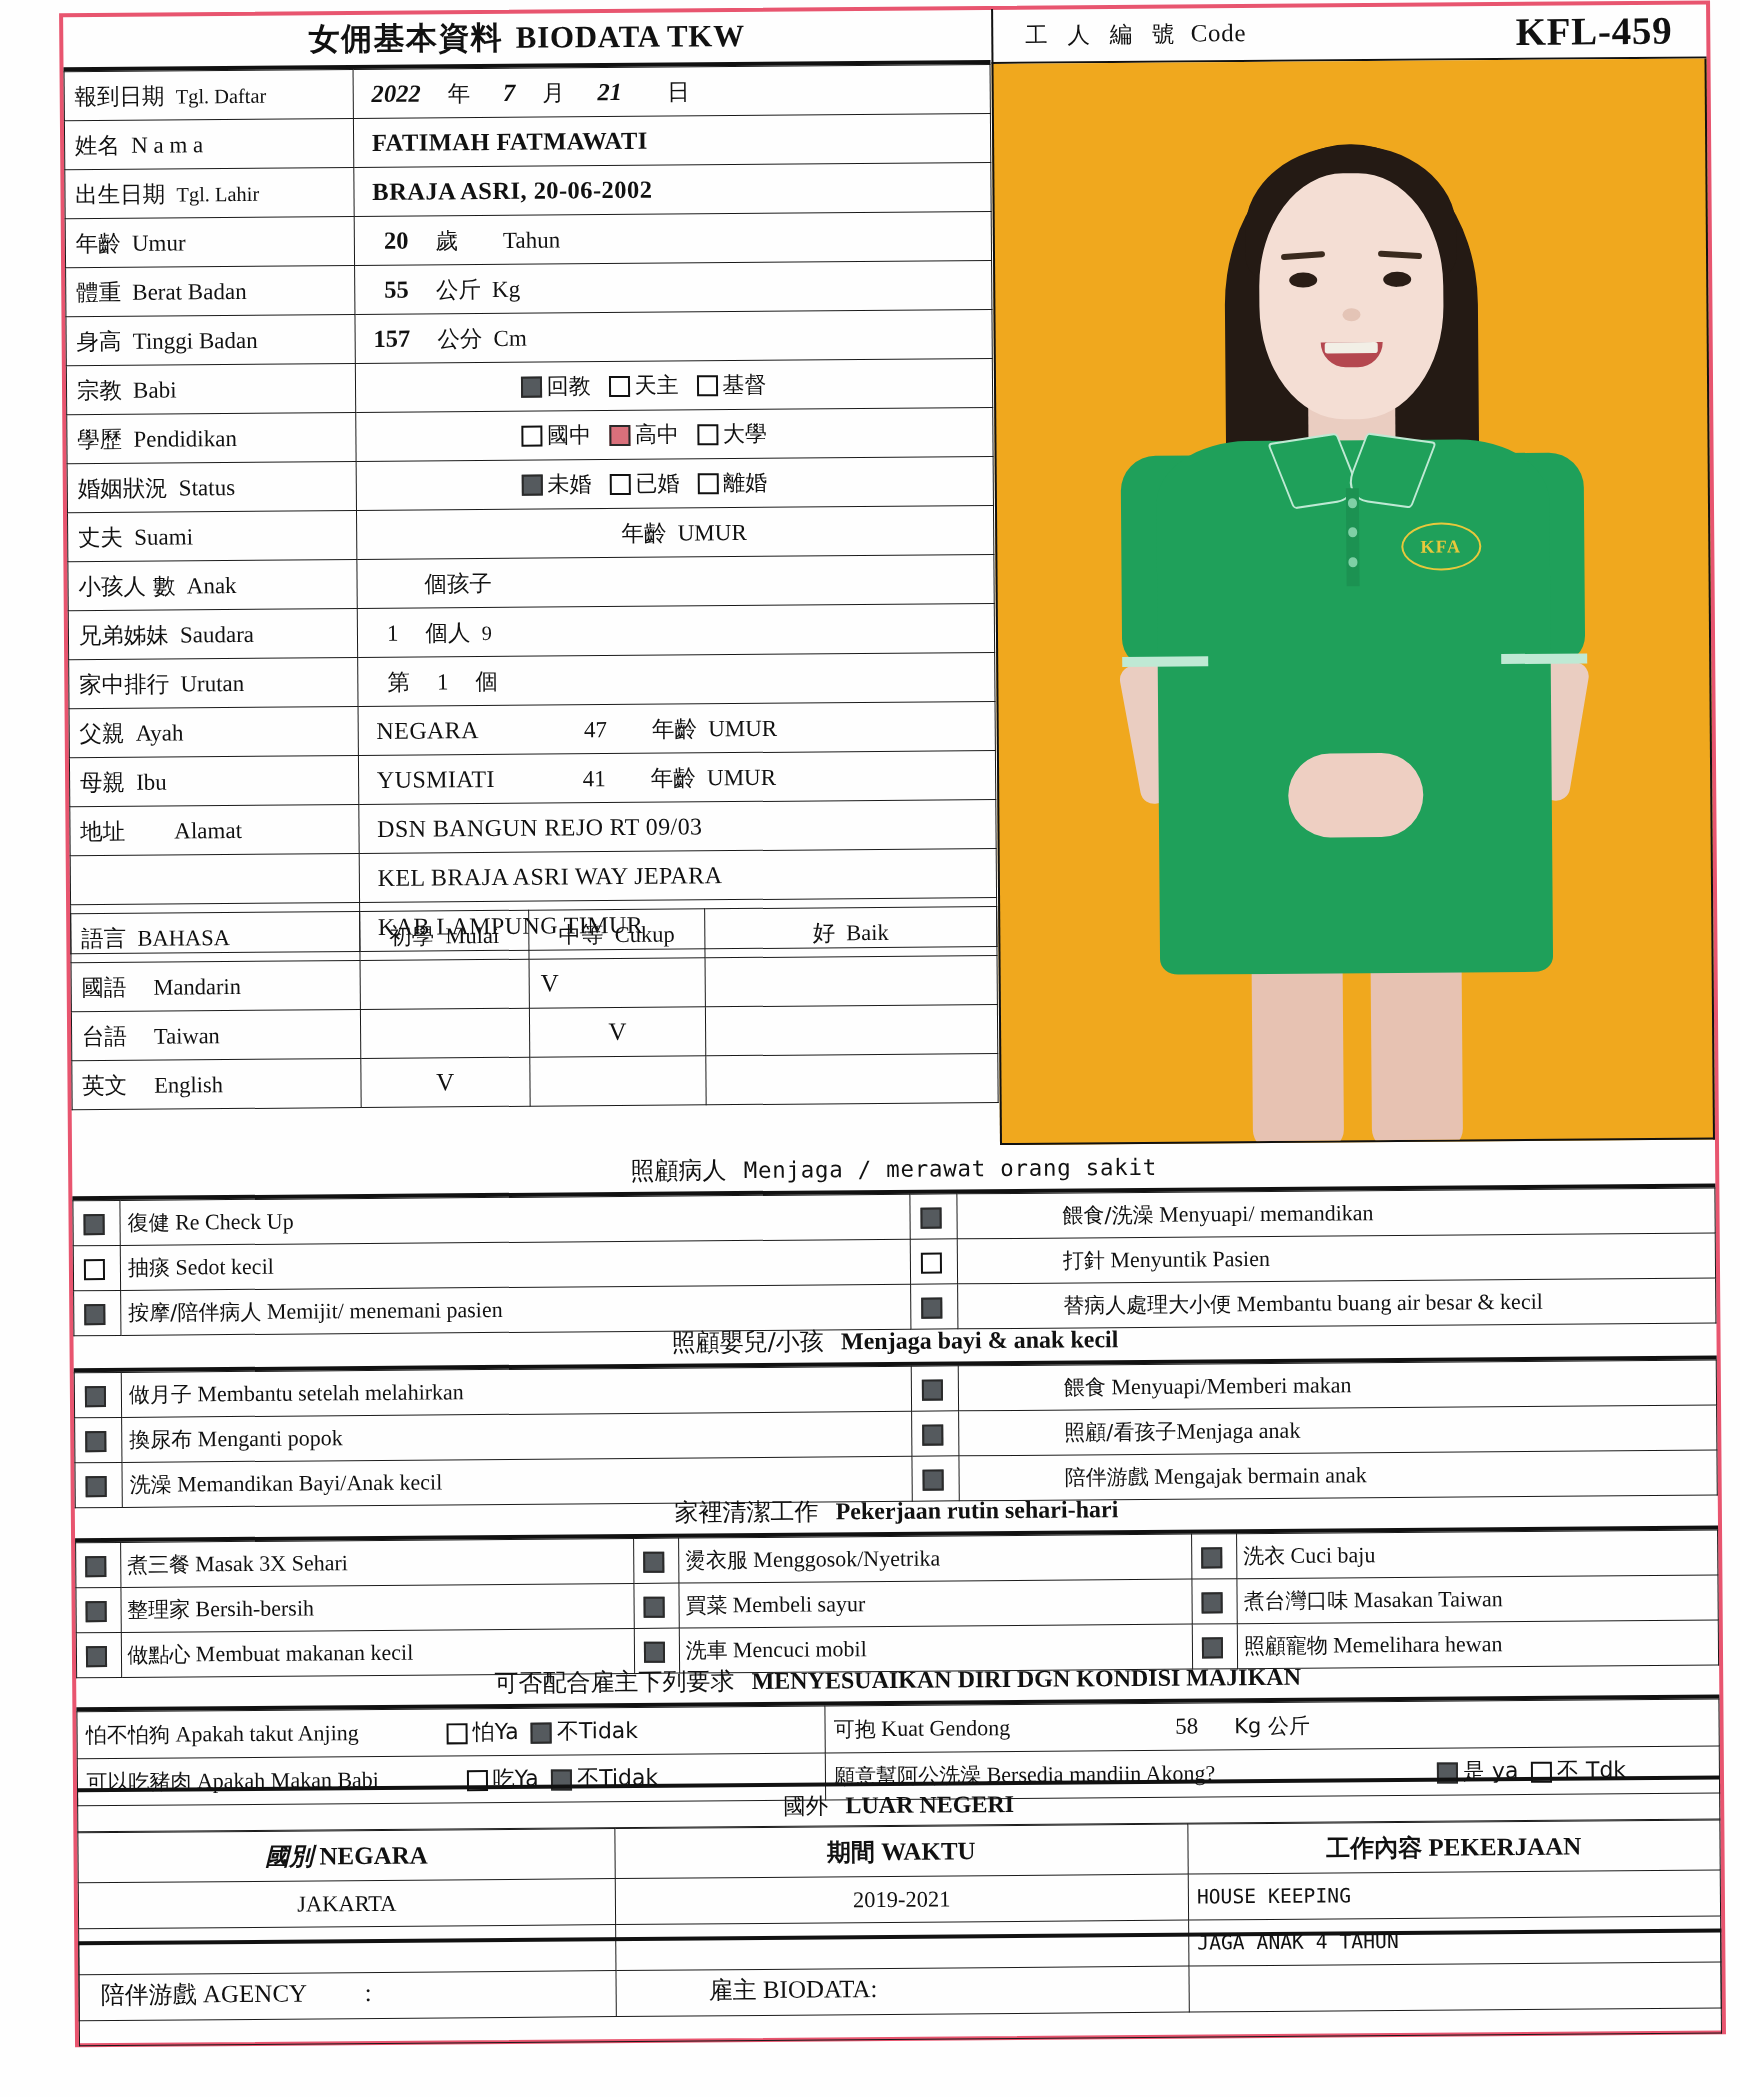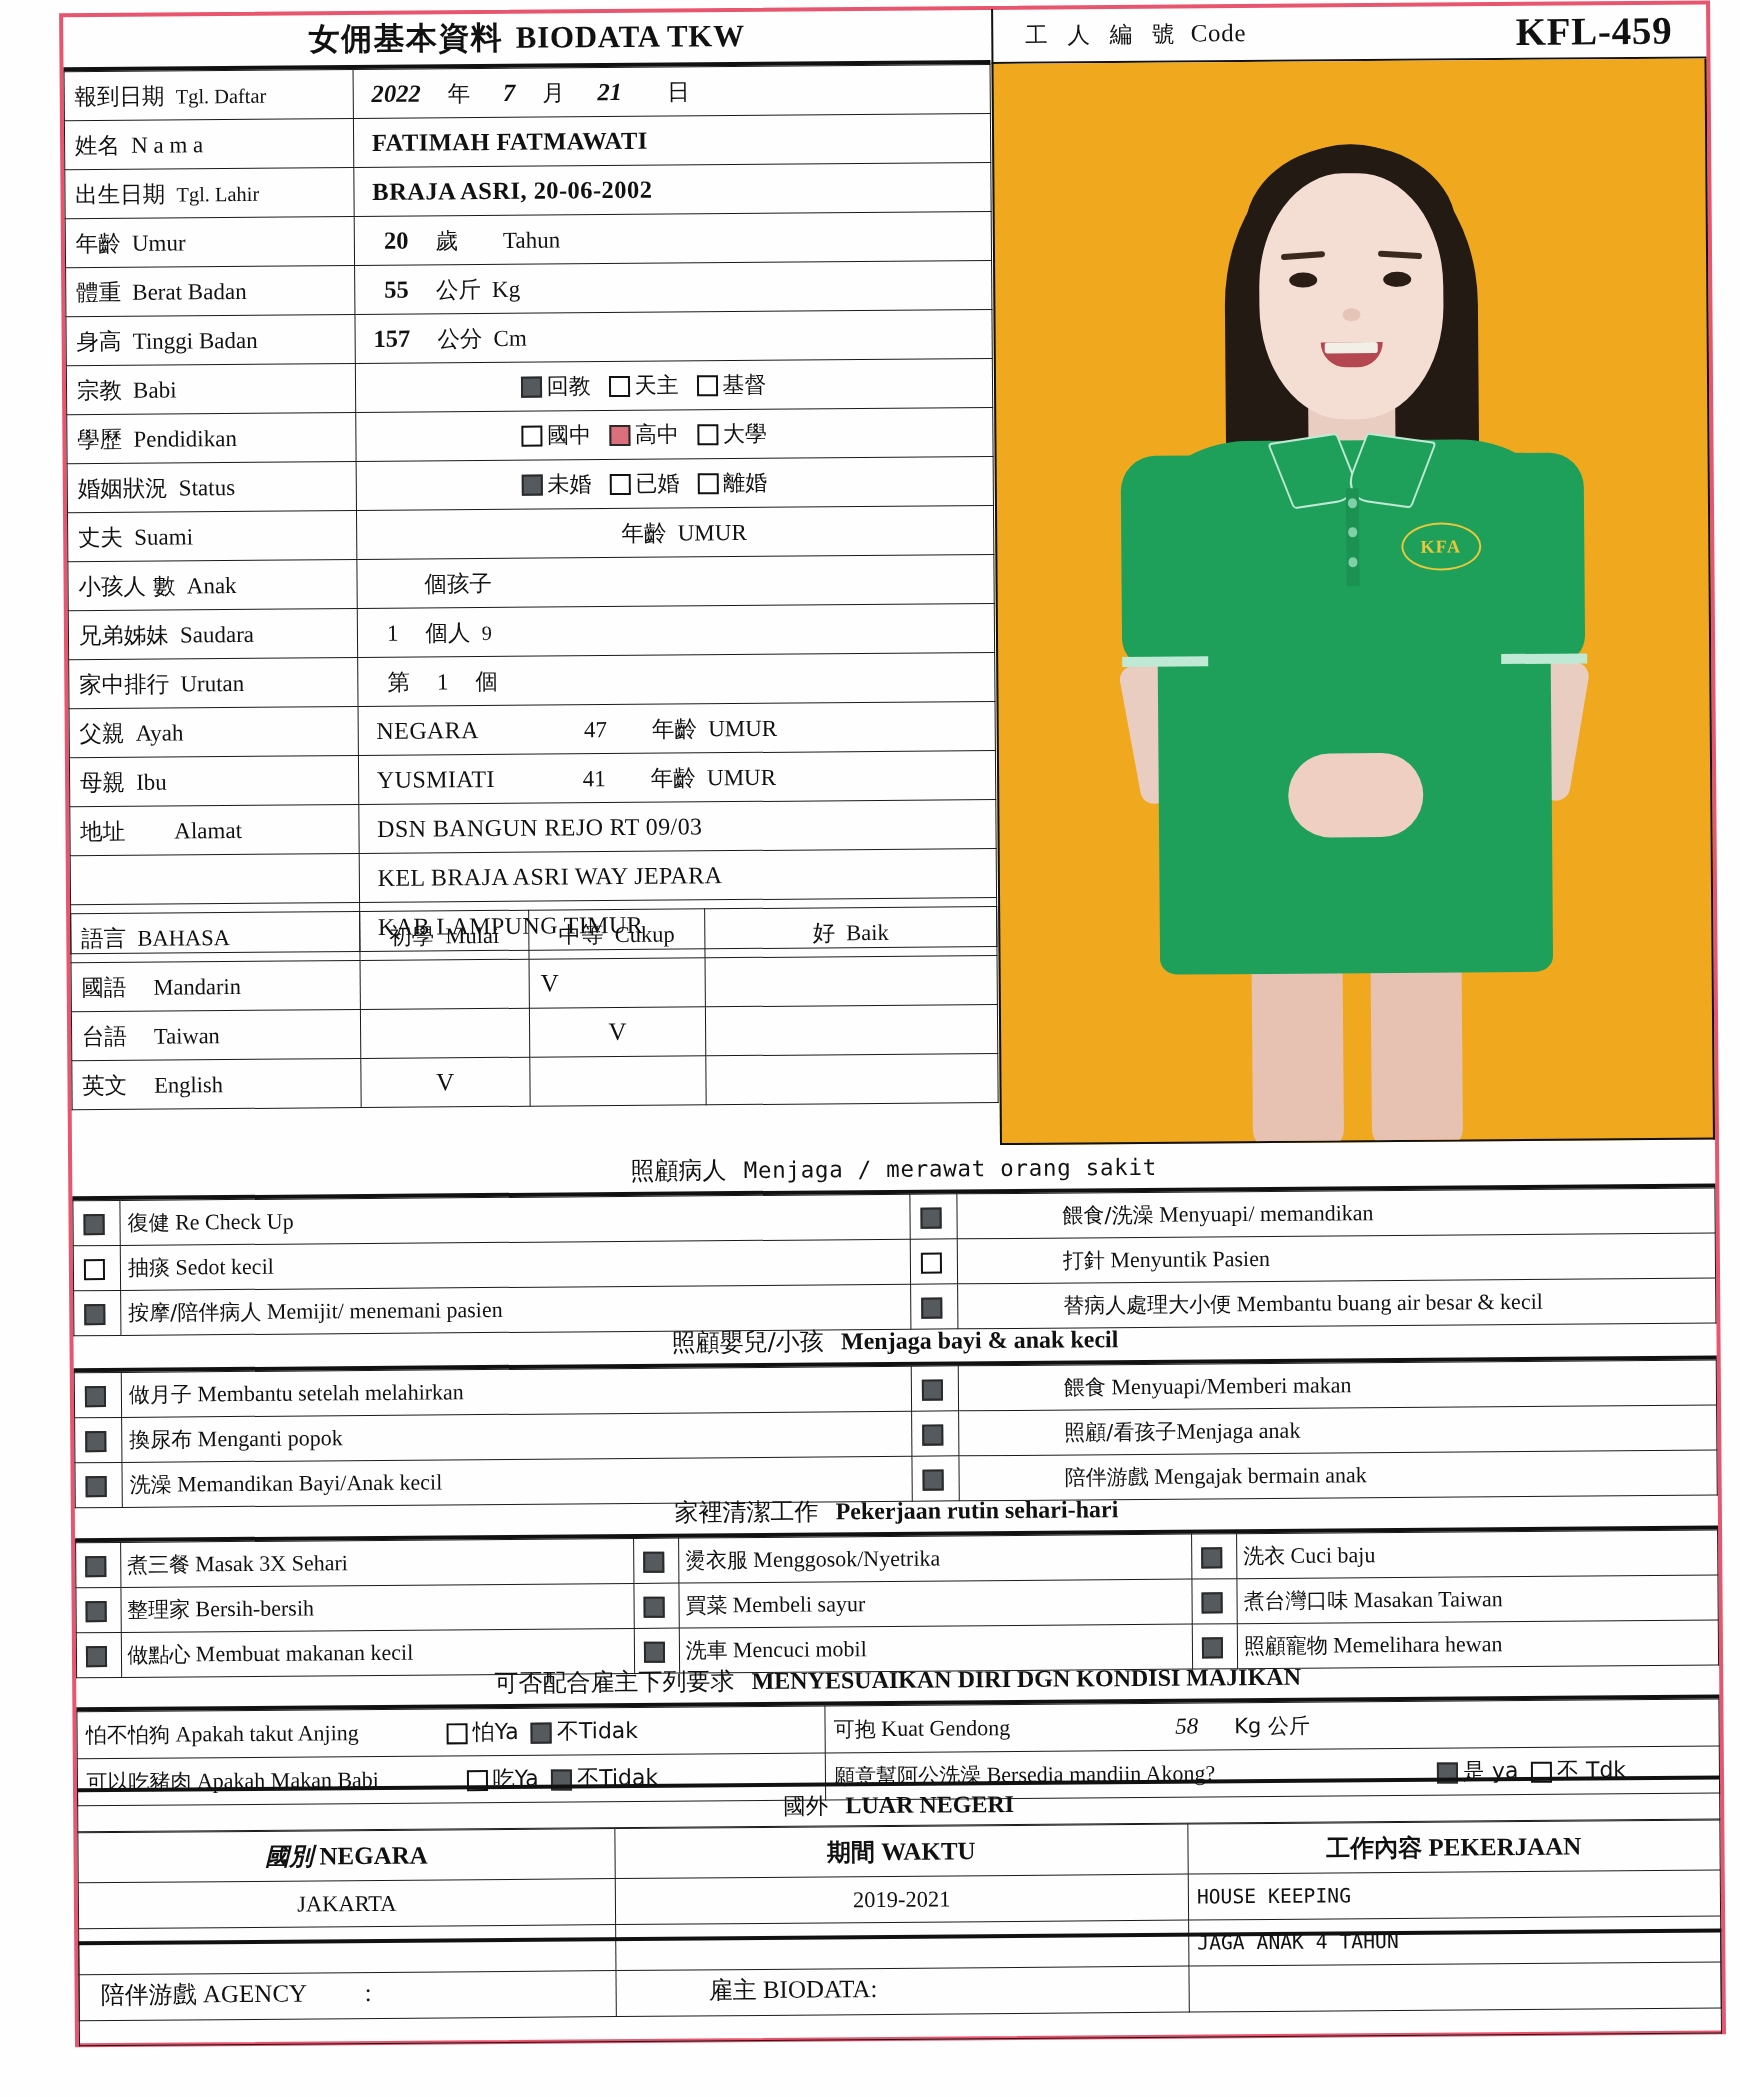--- a/index.html
+++ b/index.html
@@ -506,21 +506,21 @@
           <span class="itemcn">怕不怕狗</span>
           <span class="itemen">Apakah takut Anjing</span>
           <span style="display:inline-block;width:77px;"></span>
           <span class="cb"></span><span class="cbtxt" style="margin-right:7px;">怕Ya</span>
           <span class="cb dark"></span><span class="cbtxt">不Tidak</span>
         </td>
         <td>
           <span class="itemcn">可抱</span>
           <span class="itemen">Kuat Gendong</span>
           <span style="display:inline-block;width:154px;"></span>
-          <span class="itemen" style="font-size:23px;font-style:italic;">58</span>
+          <span class="itemen" style="font-size:23px;">58</span>
           <span style="display:inline-block;width:25px;"></span>
           <span class="itemcn">Kg 公斤</span>
         </td>
       </tr>
       <tr>
         <td>
           <span class="itemcn">可以吃豬肉</span>
           <span class="itemen">Apakah Makan Babi</span>
           <span style="display:inline-block;width:77px;"></span>
           <span class="cb"></span><span class="cbtxt" style="margin-right:7px;">吃Ya</span>

